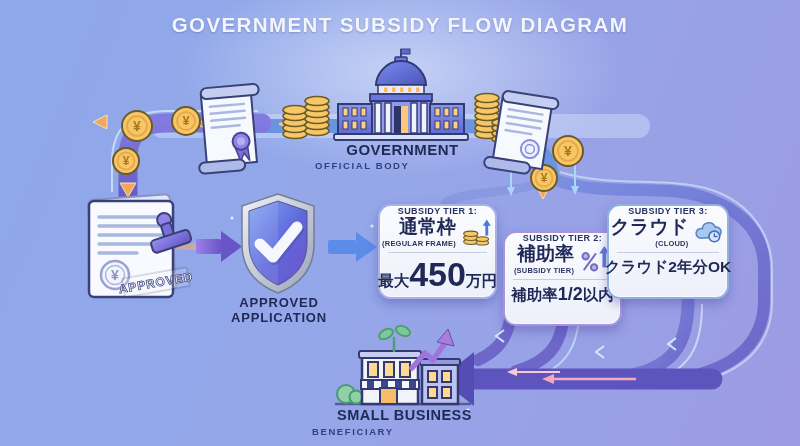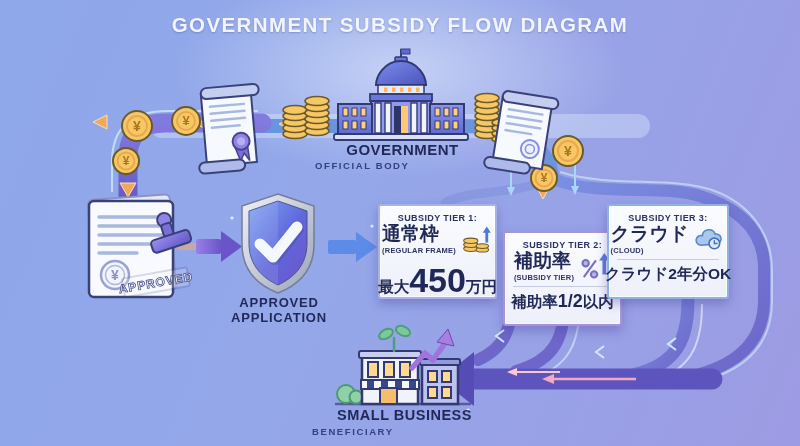--- a/index.html
+++ b/index.html
@@ -22,30 +22,30 @@
   #gov-labels{left:315px;top:141px;width:175px;}
   #approved-labels{left:205px;top:296px;width:148px;font-size:13px;}
   #approved-labels .label-main{font-size:13px;letter-spacing:.8px;}
   #biz-labels{left:312px;top:407px;width:185px;}
   #biz-labels .label-main{font-size:14.5px;}
 
   
   .card{
     position:absolute;top:204px;height:95px;
     background:linear-gradient(#FBFCFF,#EDF0FA);
-    border-radius:3px;display:flex;flex-direction:column;align-items:center;
-    padding-top:7px;z-index:3;
+    border-radius:13px;display:flex;flex-direction:column;align-items:center;
+    z-index:3;
     box-shadow:0 5px 11px rgba(70,64,155,.38), inset 0 0 0 1px rgba(255,255,255,.6);
   }
   .card-1{left:378px;width:119px;border:2.5px solid #A9B2E8;}
   .card-2{left:503px;width:119px;border:2.5px solid #A893DB;margin-top:27px;}
   .card-3{left:607px;width:122px;border:2.5px solid #8FB2E2;}
   .card-header{font-size:9px;font-weight:800;color:#2A3263;letter-spacing:.4px;}
   .card-main{display:flex;align-items:center;gap:5px;margin-top:1px;}
-  .name-block{display:flex;flex-direction:column;align-items:flex-start;}
+  .name-block{display:flex;flex-direction:column;align-items:flex-end;}
   .card-name{font-size:19px;font-weight:900;color:#1F2857;line-height:1.1;white-space:nowrap;}
   .card-subname{font-size:7.5px;font-weight:800;color:#2A3263;letter-spacing:.2px;margin-top:1px;}
   .card-icon{width:32px;height:28px;flex:0 0 auto;}
   .card-divider{width:86%;height:1px;background:#C6CCE2;margin:4px 0 4px;}
   .card-value{font-size:15.5px;font-weight:900;color:#1F2857;white-space:nowrap;display:flex;align-items:baseline;}
   .card-1 .val-em{font-size:34px;line-height:1;}
   .card-2 .val-em{font-size:18px;}
   .card-3 .val-em{font-size:15.5px;}
 </style>
 </head>

